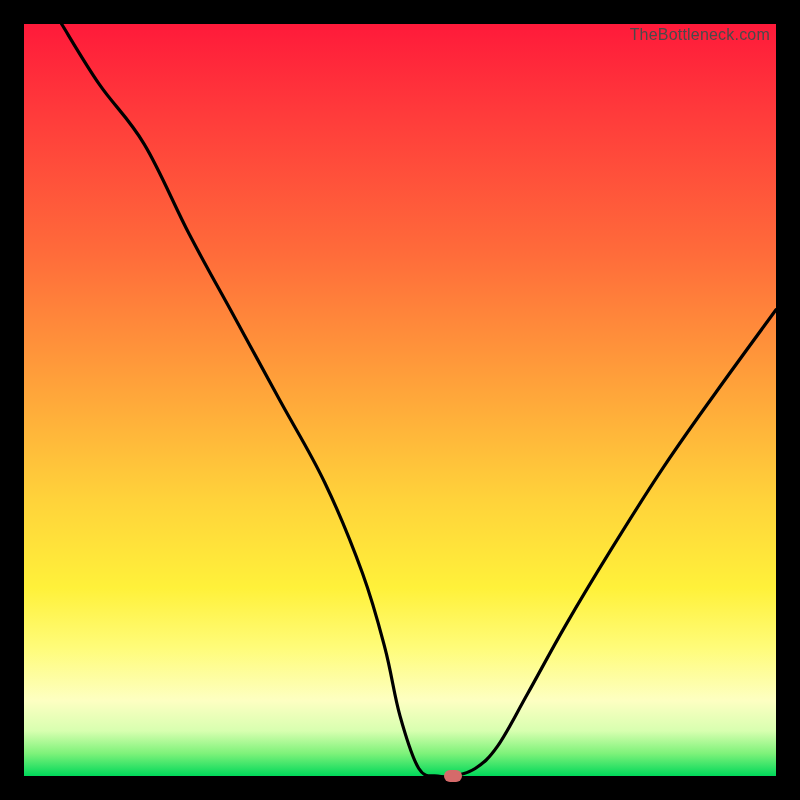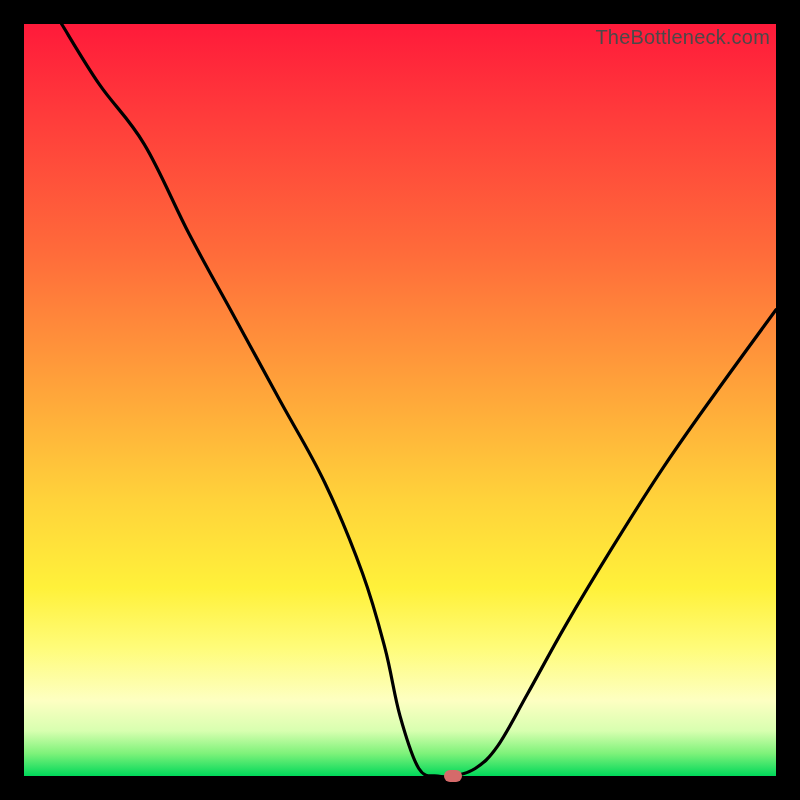--- a/index.html
+++ b/index.html
@@ -37,21 +37,21 @@
       #d8ffb0 94%,
       #7ef27a 97%,
       #00d85a 100%
     );
   }
   .watermark {
     position: absolute;
     top: 2px;
     right: 6px;
     color: #4a4a4a;
-    font-size: 20px;
+    font-size: 16px;
     font-weight: 500;
     letter-spacing: 0.2px;
     user-select: none;
   }
   svg.curve {
     position: absolute;
     left: 0;
     top: 0;
     width: 752px;
     height: 752px;

